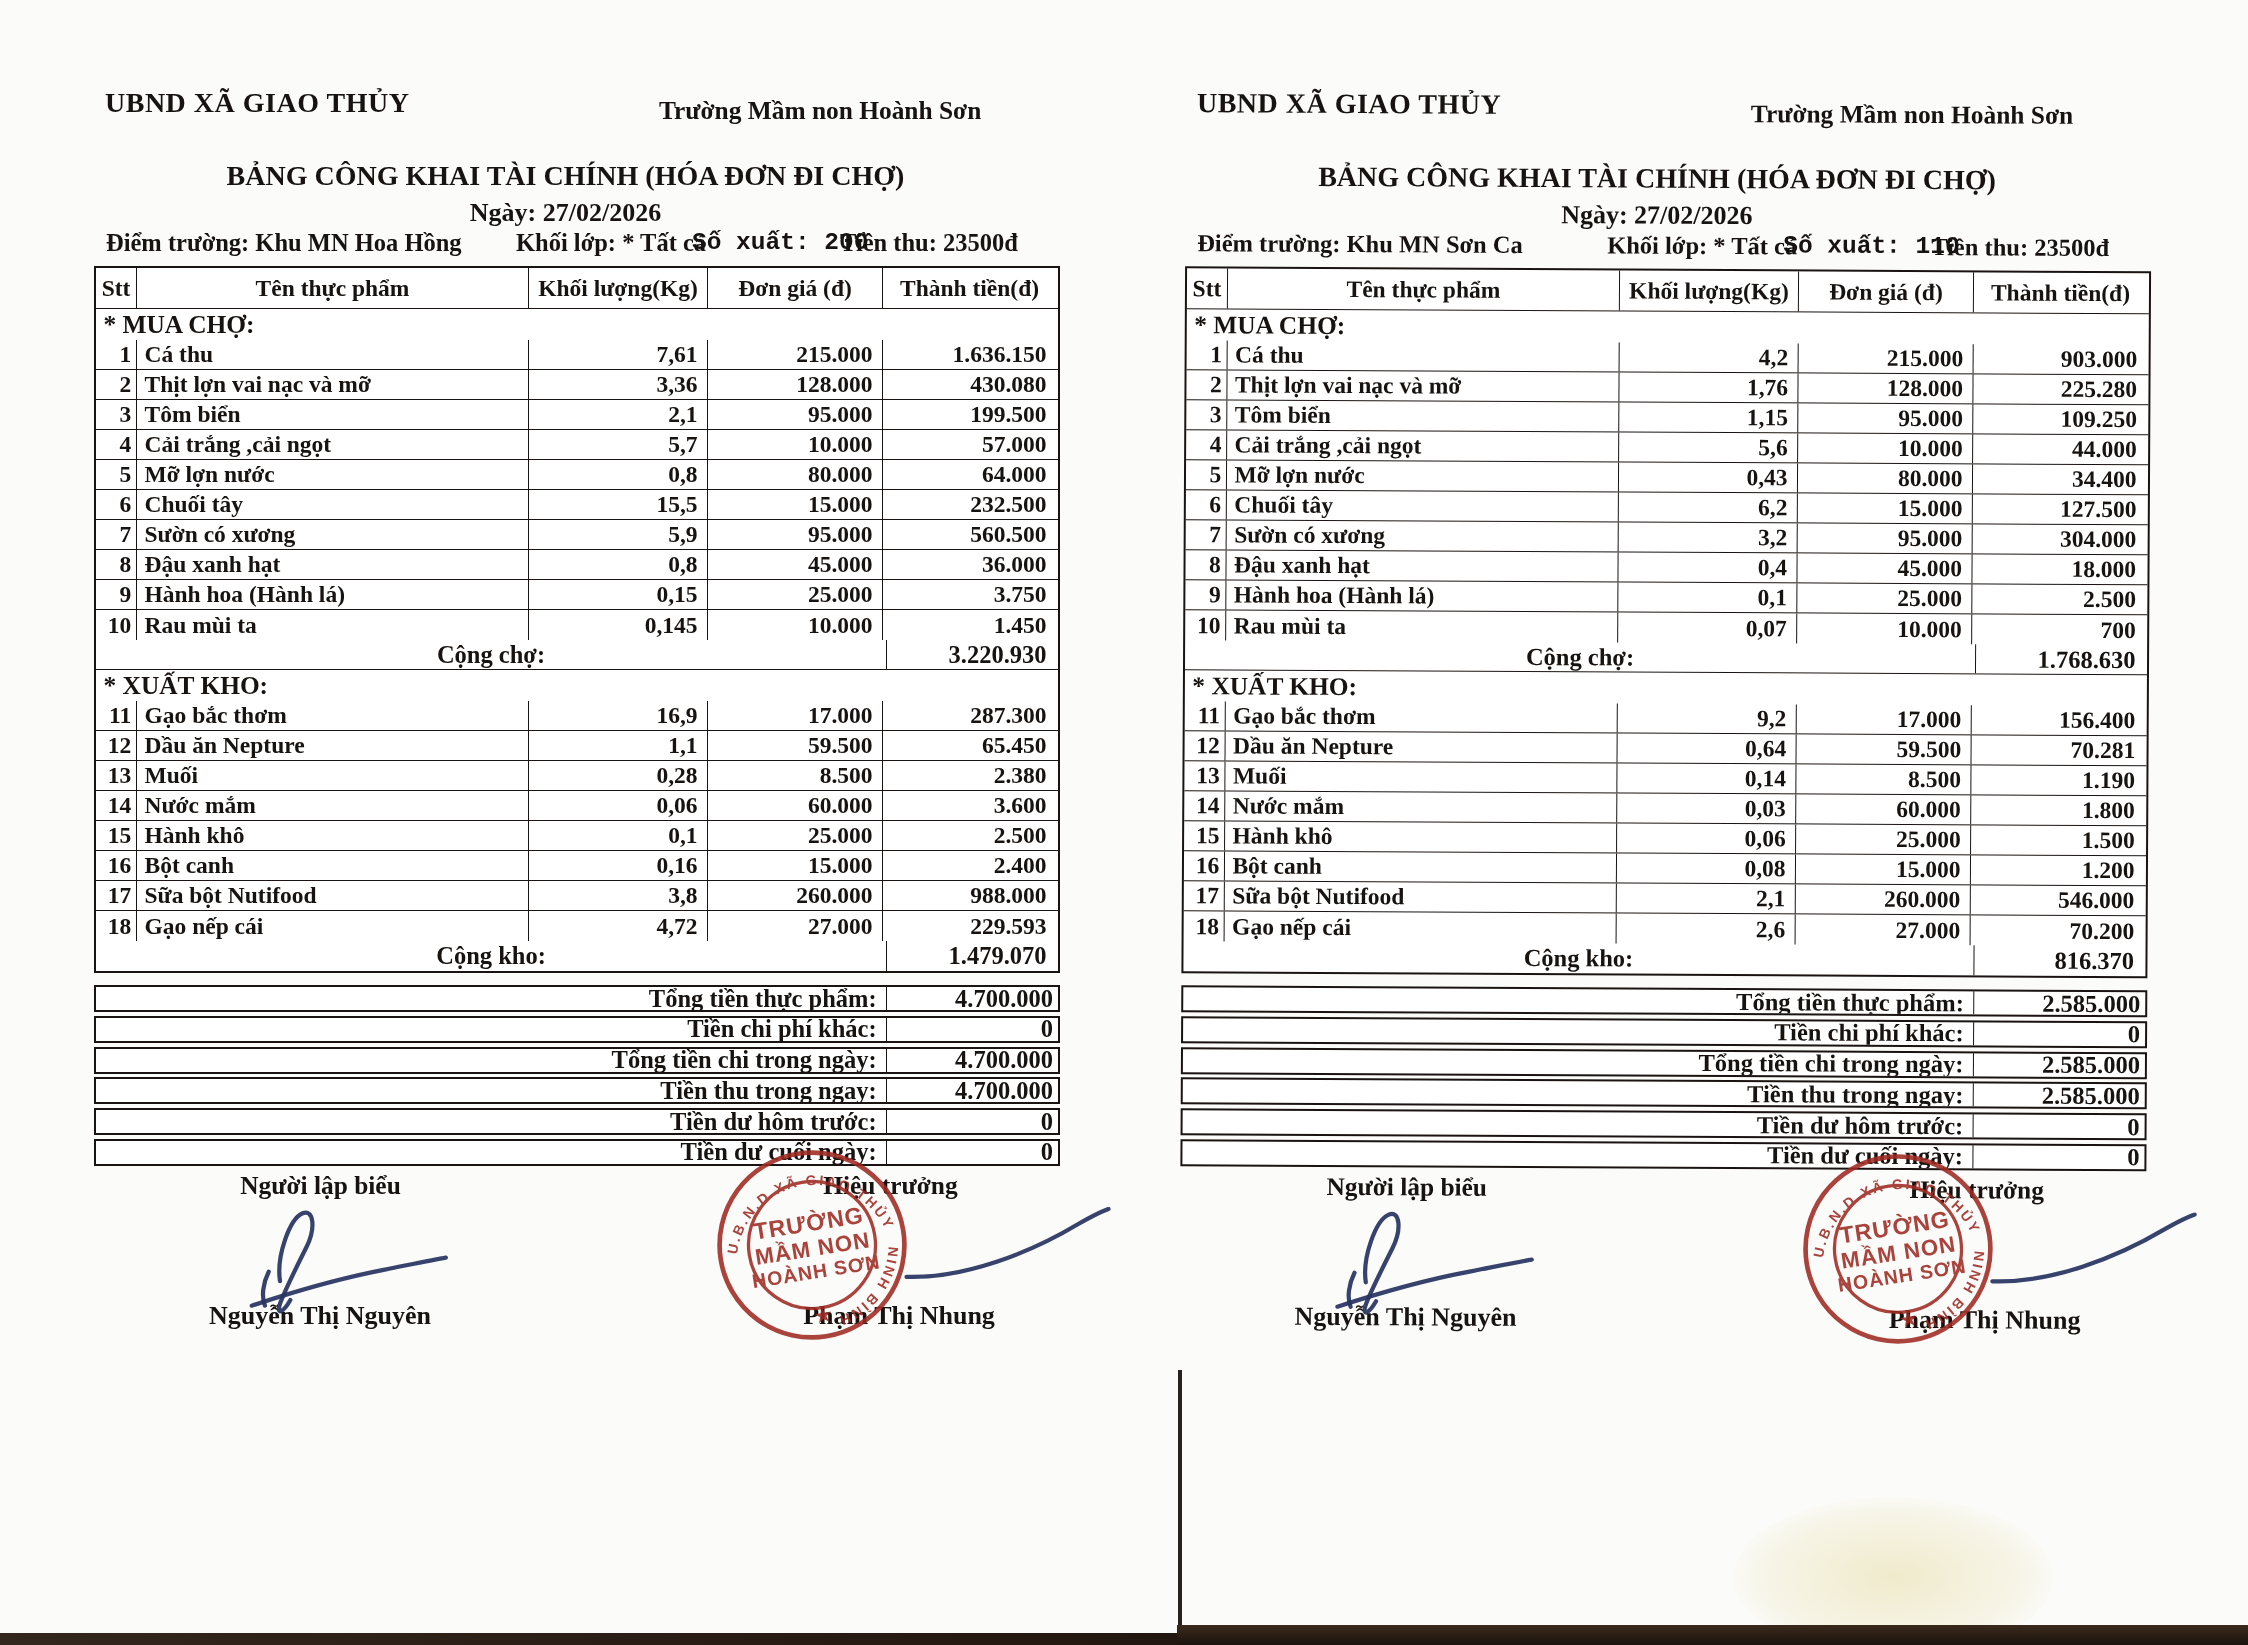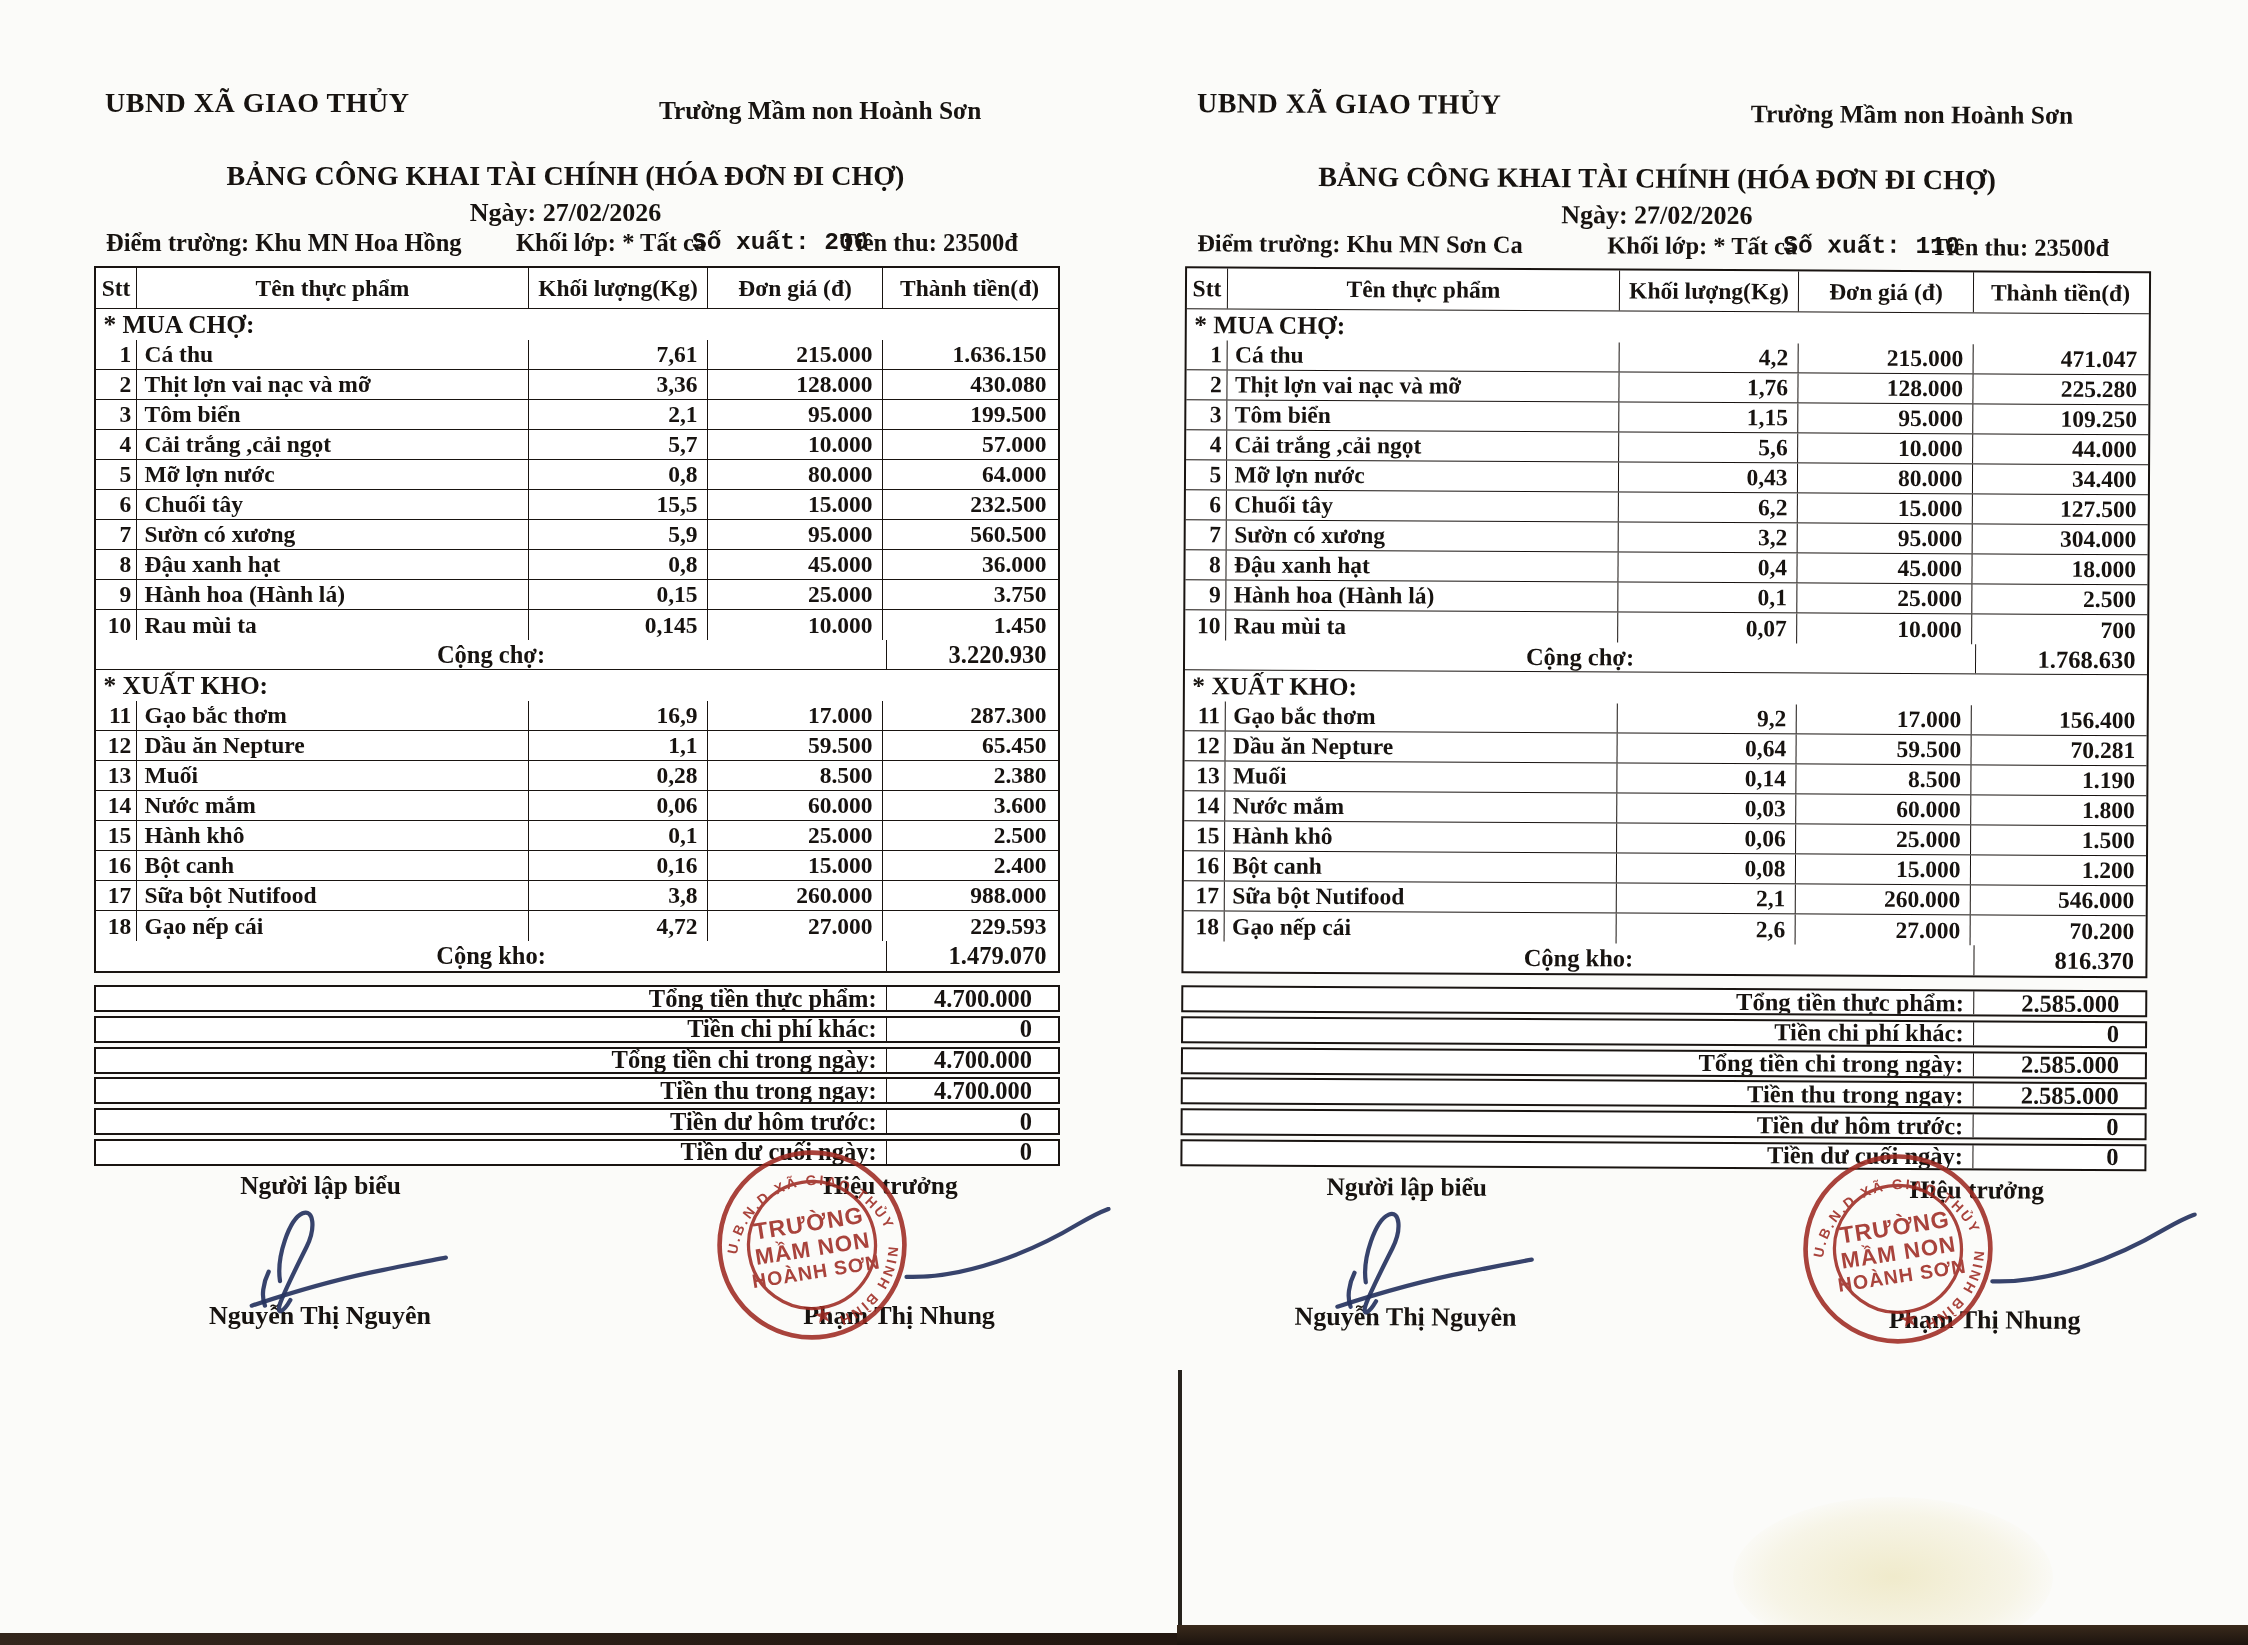--- a/index.html
+++ b/index.html
@@ -38,21 +38,21 @@
   .section{display:block;height:31px;font-weight:bold;font-size:25.4px;line-height:31px;padding-left:7.5px;box-sizing:border-box;}
   .totalrow{grid-template-columns:791px 169px;height:30px;font-weight:bold;font-size:24.5px;}
   .cell{height:100%;display:flex;align-items:center;border-right:1.9px solid #191411;box-sizing:border-box;overflow:hidden;white-space:nowrap;}
   .cell.last{border-right:none;}
   .cell.stt{justify-content:flex-end;padding-right:4.7px;}
   .cell.name{padding-left:7.5px;}
   .cell.num{justify-content:flex-end;padding-right:9.4px;}
   .thead .cell{justify-content:center;padding:0;}
   .cell.total-label{justify-content:center;}
   .cell.sum-label{justify-content:flex-end;padding-right:9.4px;}
-  .cell.sum-value{justify-content:flex-end;padding-right:26px;}
+  .cell.sum-value{justify-content:flex-end;padding-right:5px;}
 
   .summaries{position:absolute;left:94px;top:985px;width:966px;box-sizing:border-box;}
   .sumrow{
     display:grid;grid-template-columns:791px 171px;height:27px;margin-bottom:3.8px;
     border:2.8px solid #191411;background:#fff;align-items:center;
     font-weight:bold;font-size:24.5px;box-sizing:border-box;
   }
 
   .role-left{position:absolute;left:212px;top:1171px;width:217px;text-align:center;font-weight:bold;font-size:25.4px;}
   .role-right{position:absolute;left:782px;top:1171px;width:217px;text-align:center;font-weight:bold;font-size:25.4px;}
@@ -324,21 +324,21 @@
       <div class="cell">Đơn giá (đ)</div>
       <div class="cell last">Thành tiền(đ)</div>
     </div>
     <div class="section">* MUA CHỢ:</div>
     <div>
         <div class="trow item">
           <div class="cell stt">1</div>
           <div class="cell name">Cá thu</div>
           <div class="cell num">4,2</div>
           <div class="cell num">215.000</div>
-          <div class="cell num last">471.047</div>
+          <div class="cell num last">903.000</div>
         </div>
         <div class="trow item">
           <div class="cell stt">2</div>
           <div class="cell name">Thịt lợn vai nạc và mỡ</div>
           <div class="cell num">1,76</div>
           <div class="cell num">128.000</div>
           <div class="cell num last">225.280</div>
         </div>
         <div class="trow item">
           <div class="cell stt">3</div>

